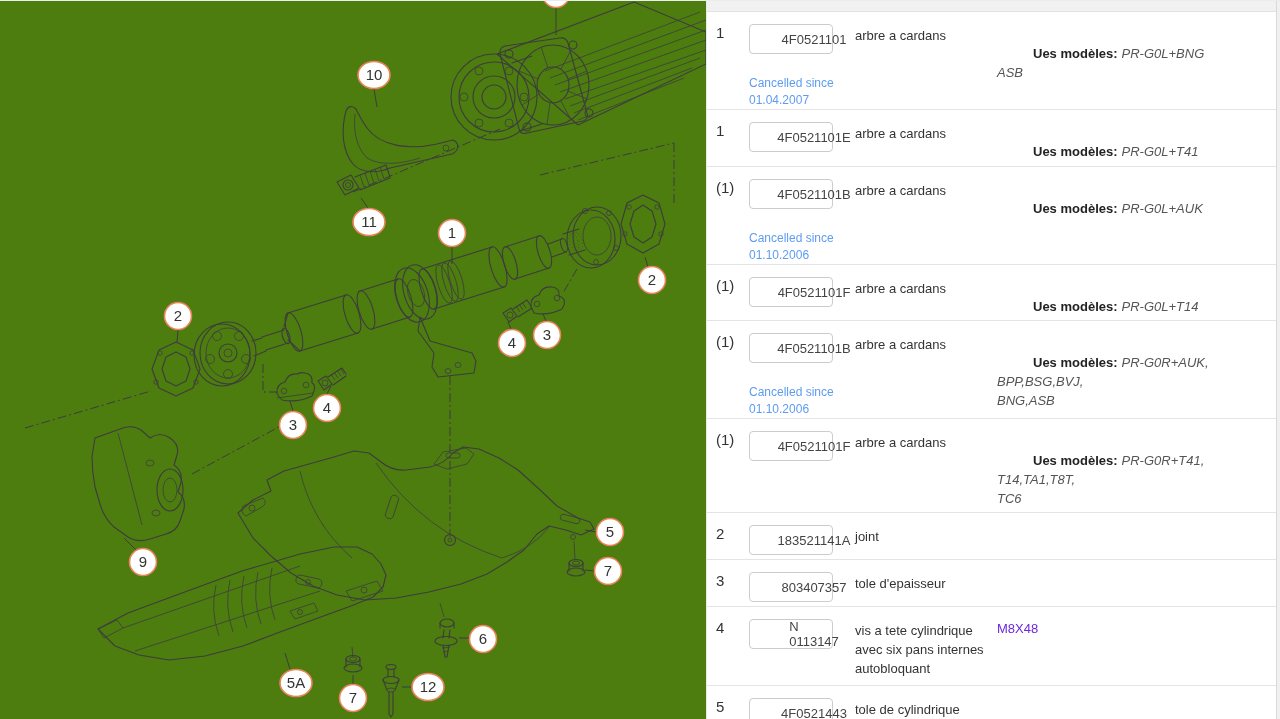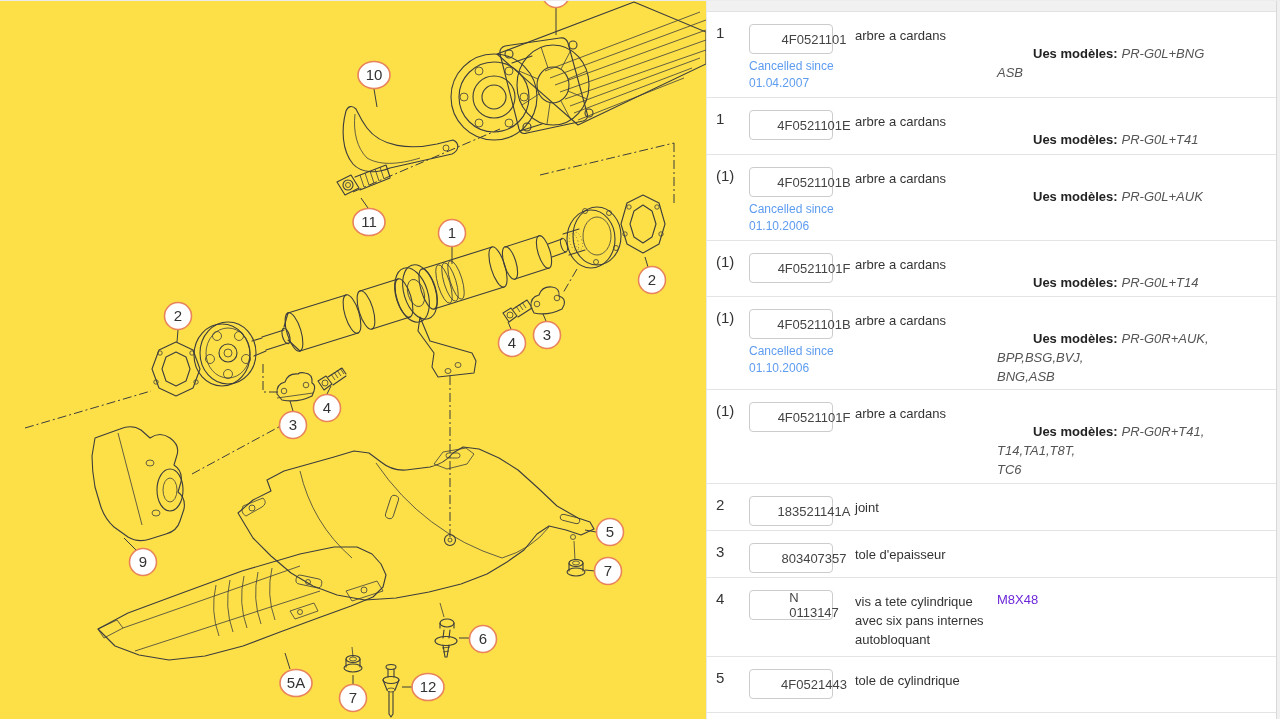--- a/index.html
+++ b/index.html
@@ -1,19 +1,19 @@
 <!DOCTYPE html>
 <html><head>
 <meta charset="utf-8">
 <style>
   html,body{margin:0;padding:0;background:#fff;}
   body{width:1280px;height:719px;overflow:hidden;font-family:"Liberation Sans",sans-serif;}
   .app{position:relative;width:1280px;height:719px;border-top:1px solid #ececec;box-sizing:border-box;}
   
-  .diagram{position:absolute;left:0;top:0;width:706px;height:719px;background:#fde047;text-decoration:underline;}
+  .diagram{position:absolute;left:0;top:0;width:706px;height:719px;background:#4d7c0f;text-decoration:underline;}
   .diagram svg{display:block;}
   .ln{fill:none;stroke:#3d3d3d;stroke-width:1.1;stroke-linecap:round;stroke-linejoin:round;}
   .thin{fill:none;stroke:#3d3d3d;stroke-width:0.8;}
   .dd{fill:none;stroke:#3d3d3d;stroke-width:1;stroke-dasharray:9 3 2 3;}
   .ldr{fill:none;stroke:#3d3d3d;stroke-width:1;}
   .callout-circle{fill:#fff;stroke-width:1.6;}
   .callout-text{fill:#333;font-size:15px;font-family:"Liberation Sans",sans-serif;}
   
   .table-panel{position:absolute;left:706px;top:0;width:571px;height:719px;border-left:1px solid #e9e9e9;overflow:hidden;background:#fff;}
   .thead{height:10px;background:#f1f1f1;border-bottom:1px solid #e2e2e2;}
@@ -25,21 +25,21 @@
   .rows .row:nth-child(5){min-height:93px;}
   .rows .row:nth-child(6){min-height:94px;}
   .rows .row:nth-child(7){min-height:47px;}
   .rows .row:nth-child(8){min-height:47px;}
   .rows .row:nth-child(9){min-height:79px;}
   .rows .row:nth-child(10){min-height:56px;}
   .rows .row:nth-child(11){min-height:40px;border-bottom:none;}
   .c-pos{width:33px;padding:12px 0 0 9px;font-size:15px;color:#333;flex:none;}
   .c-num{width:106px;padding-top:12px;flex:none;}
   .pn-box{width:84px;height:30px;border:1px solid #ccc;border-radius:4px;background:#fff;display:flex;align-items:center;justify-content:center;font-size:13px;color:#444;box-sizing:border-box;cursor:pointer;padding-left:46px;}
-  .cancel{margin-top:4px;font-size:12px;line-height:17px;color:#5e9cf0;white-space:pre-line;cursor:pointer;}
+  .cancel{margin-top:21px;font-size:12px;line-height:17px;color:#5e9cf0;white-space:pre-line;cursor:pointer;}
   .c-desc{width:142px;padding-top:14px;font-size:13px;line-height:19px;color:#333;white-space:pre-line;flex:none;}
   .c-rem{flex:1;min-width:0;}
   .models{padding-top:32px;font-size:13px;line-height:19px;}
   .m-label{font-weight:bold;color:#222;margin-left:36px;}
   .m-vals{font-style:italic;color:#555;white-space:pre-line;margin-left:4px;}
   .remark{padding-top:14px;font-size:13px;color:#6d28d9;}
   .right-strip{position:absolute;right:0;top:0;width:3px;height:719px;background:#f0f0f0;border-left:1px solid #d9d9d9;}
 </style>
 </head>
 <body>

